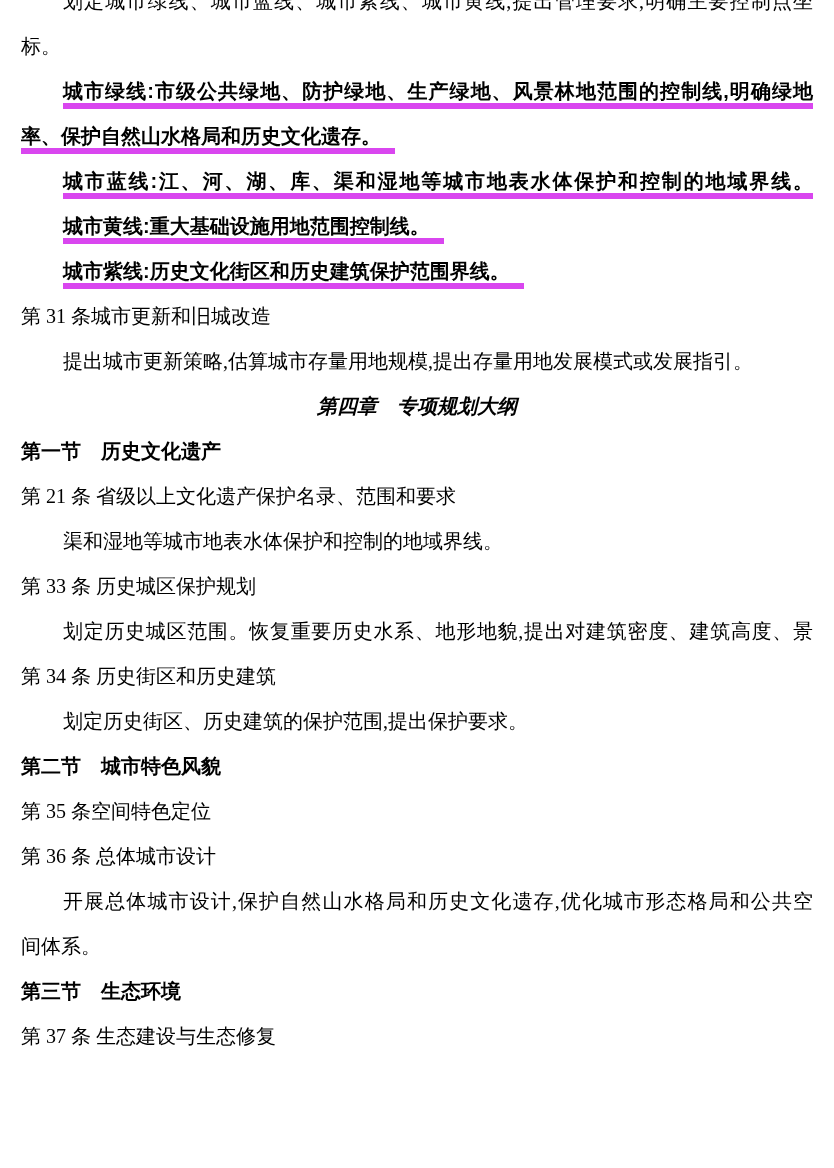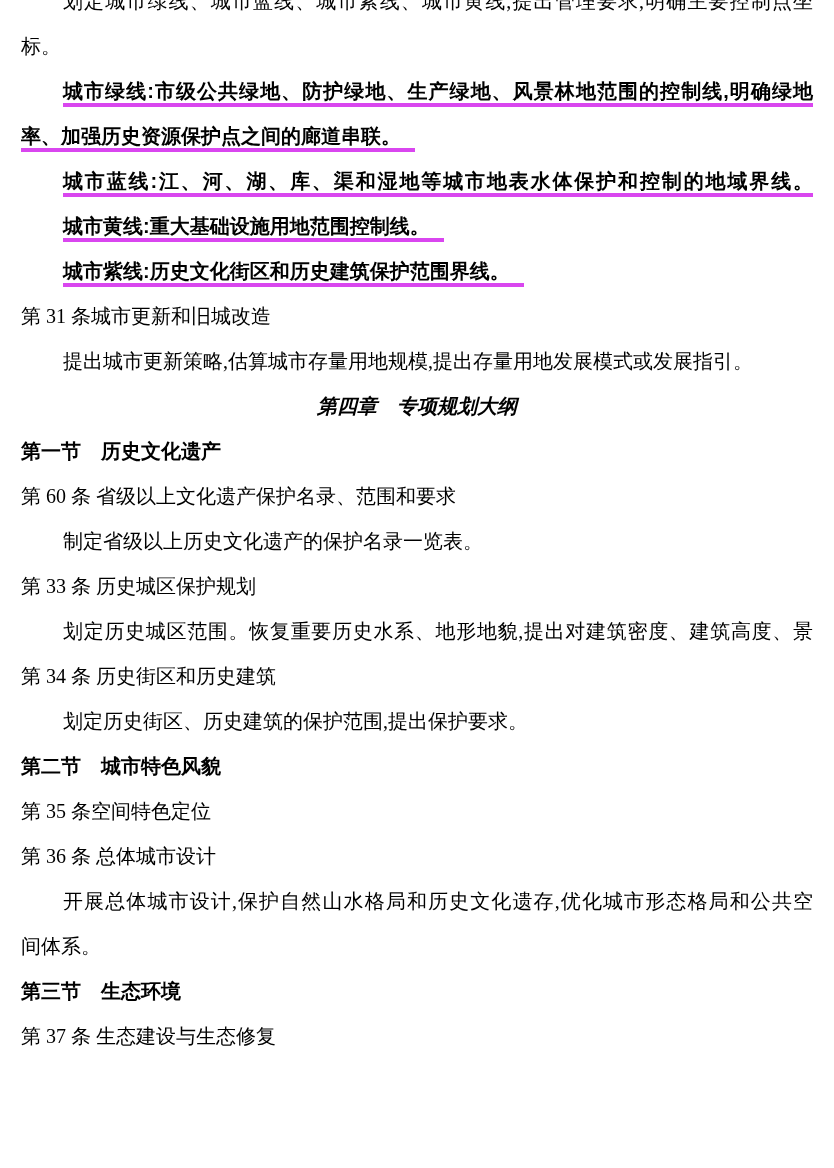--- a/index.html
+++ b/index.html
@@ -35,50 +35,50 @@
     font-weight:700;
     font-family:"Liberation Sans", sans-serif;
   }
   .center{
     text-align:center;
     padding-left:0;
     font-style:italic;
   }
   
   .u{
-    border-bottom:4px solid #d946ef;
+    border-bottom:6px solid #d946ef;
     padding-bottom:1px;
   }
   
   .ext{padding-right:14px;}
 </style>
 </head>
 <body>
 
 <div class="page">
   <div class="content">
 
     <div class="line ind fill"><span>划定城市绿线、城市蓝线、城市紫线、城市黄线,提出管理要求,明确主要控制点坐</span></div>
     <div class="line"><span>标。</span></div>
 
     <div class="line ind fill bold"><span class="u">城市绿线:市级公共绿地、防护绿地、生产绿地、风景林地范围的控制线,明确绿地</span></div>
-    <div class="line bold"><span class="u ext">率、加强历史资源保护点之间的廊道串联。</span></div>
+    <div class="line bold"><span class="u ext">率、保护自然山水格局和历史文化遗存。</span></div>
     <div class="line ind fill bold"><span class="u">城市蓝线:江、河、湖、库、渠和湿地等城市地表水体保护和控制的地域界线。</span></div>
     <div class="line ind bold"><span class="u ext">城市黄线:重大基础设施用地范围控制线。</span></div>
     <div class="line ind bold"><span class="u ext">城市紫线:历史文化街区和历史建筑保护范围界线。</span></div>
 
     <div class="line"><span>第 31 条城市更新和旧城改造</span></div>
     <div class="line ind"><span>提出城市更新策略,估算城市存量用地规模,提出存量用地发展模式或发展指引。</span></div>
 
     <div class="line center bold"><span>第四章　专项规划大纲</span></div>
 
     <div class="line bold"><span>第一节　历史文化遗产</span></div>
 
-    <div class="line"><span>第 60 条 省级以上文化遗产保护名录、范围和要求</span></div>
-    <div class="line ind"><span>制定省级以上历史文化遗产的保护名录一览表。</span></div>
+    <div class="line"><span>第 21 条 省级以上文化遗产保护名录、范围和要求</span></div>
+    <div class="line ind"><span>渠和湿地等城市地表水体保护和控制的地域界线。</span></div>
     <div class="line"><span>第 33 条 历史城区保护规划</span></div>
     <div class="line ind fill"><span>划定历史城区范围。恢复重要历史水系、地形地貌,提出对建筑密度、建筑高度、景</span></div>
     <div class="line"><span>第 34 条 历史街区和历史建筑</span></div>
     <div class="line ind"><span>划定历史街区、历史建筑的保护范围,提出保护要求。</span></div>
 
     <div class="line bold"><span>第二节　城市特色风貌</span></div>
 
     <div class="line"><span>第 35 条空间特色定位</span></div>
     <div class="line"><span>第 36 条 总体城市设计</span></div>
     <div class="line ind fill"><span>开展总体城市设计,保护自然山水格局和历史文化遗存,优化城市形态格局和公共空</span></div>

